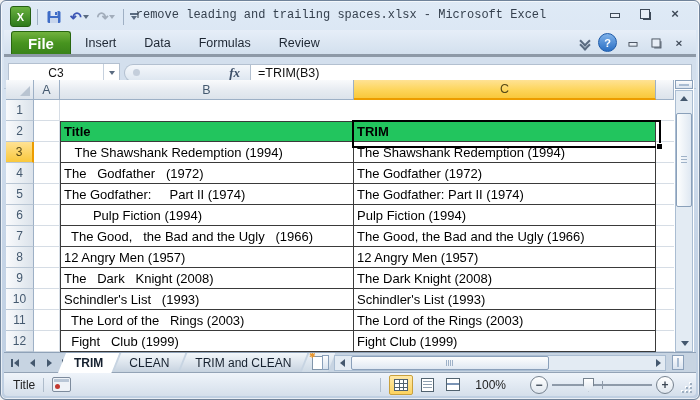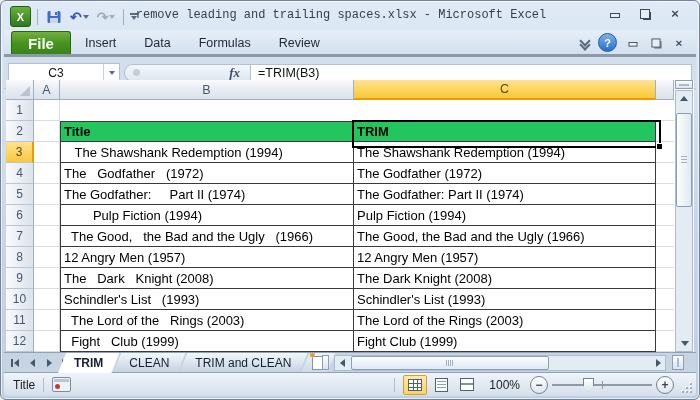--- a/index.html
+++ b/index.html
@@ -128,21 +128,21 @@
   .vb-grid{width:12px;height:10px;background:
      linear-gradient(#51626f,#51626f) 0 3px/12px 1px no-repeat,
      linear-gradient(#51626f,#51626f) 0 7px/12px 1px no-repeat,
      linear-gradient(#51626f,#51626f) 4px 0/1px 10px no-repeat,
      linear-gradient(#51626f,#51626f) 8px 0/1px 10px no-repeat,
      #fff;border:1px solid #51626f;}
   .vb-page{width:11px;height:12px;background:#fff;border:1px solid #51626f;position:relative;}
   .vb-page::before{content:"";position:absolute;left:1px;right:1px;top:2px;height:1px;background:#8fa0b0;box-shadow:0 3px 0 #8fa0b0,0 6px 0 #8fa0b0;}
   .vb-break{width:12px;height:11px;background:#fff;border:1px solid #51626f;position:relative;}
   .vb-break::before{content:"";position:absolute;left:0;right:0;top:4px;height:2px;background:#7b94b5;}
-  #zoom-label{margin:0 10px 0 8px;}
+  #zoom-label{margin:0 24px 0 8px;}
   .zbtn{width:16px;height:16px;border-radius:50%;border:1px solid #76828f;background:linear-gradient(#ffffff,#dfe6ee);
     display:flex;align-items:center;justify-content:center;font-size:12px;font-weight:bold;color:#3c4754;line-height:14px;}
   #zoom-track{position:relative;width:100px;height:2px;background:#8e9aa9;margin:0 4px;}
   #zoom-tick{position:absolute;left:50%;top:-3px;width:1px;height:8px;background:#8e9aa9;}
   #zoom-thumb{position:absolute;left:31px;top:-6px;width:11px;height:14px;background:linear-gradient(#fff,#dde5ee);
     border:1px solid #76828f;box-sizing:border-box;clip-path:polygon(0 0,100% 0,100% 58%,50% 100%,0 58%);}
   #resize-grip{position:absolute;right:4px;bottom:3px;width:13px;height:13px;}
   #resize-grip i{position:absolute;width:2px;height:2px;background:#9fb0c2;box-shadow:-1px -1px 0 #fff;}
 </style>
 </head>

